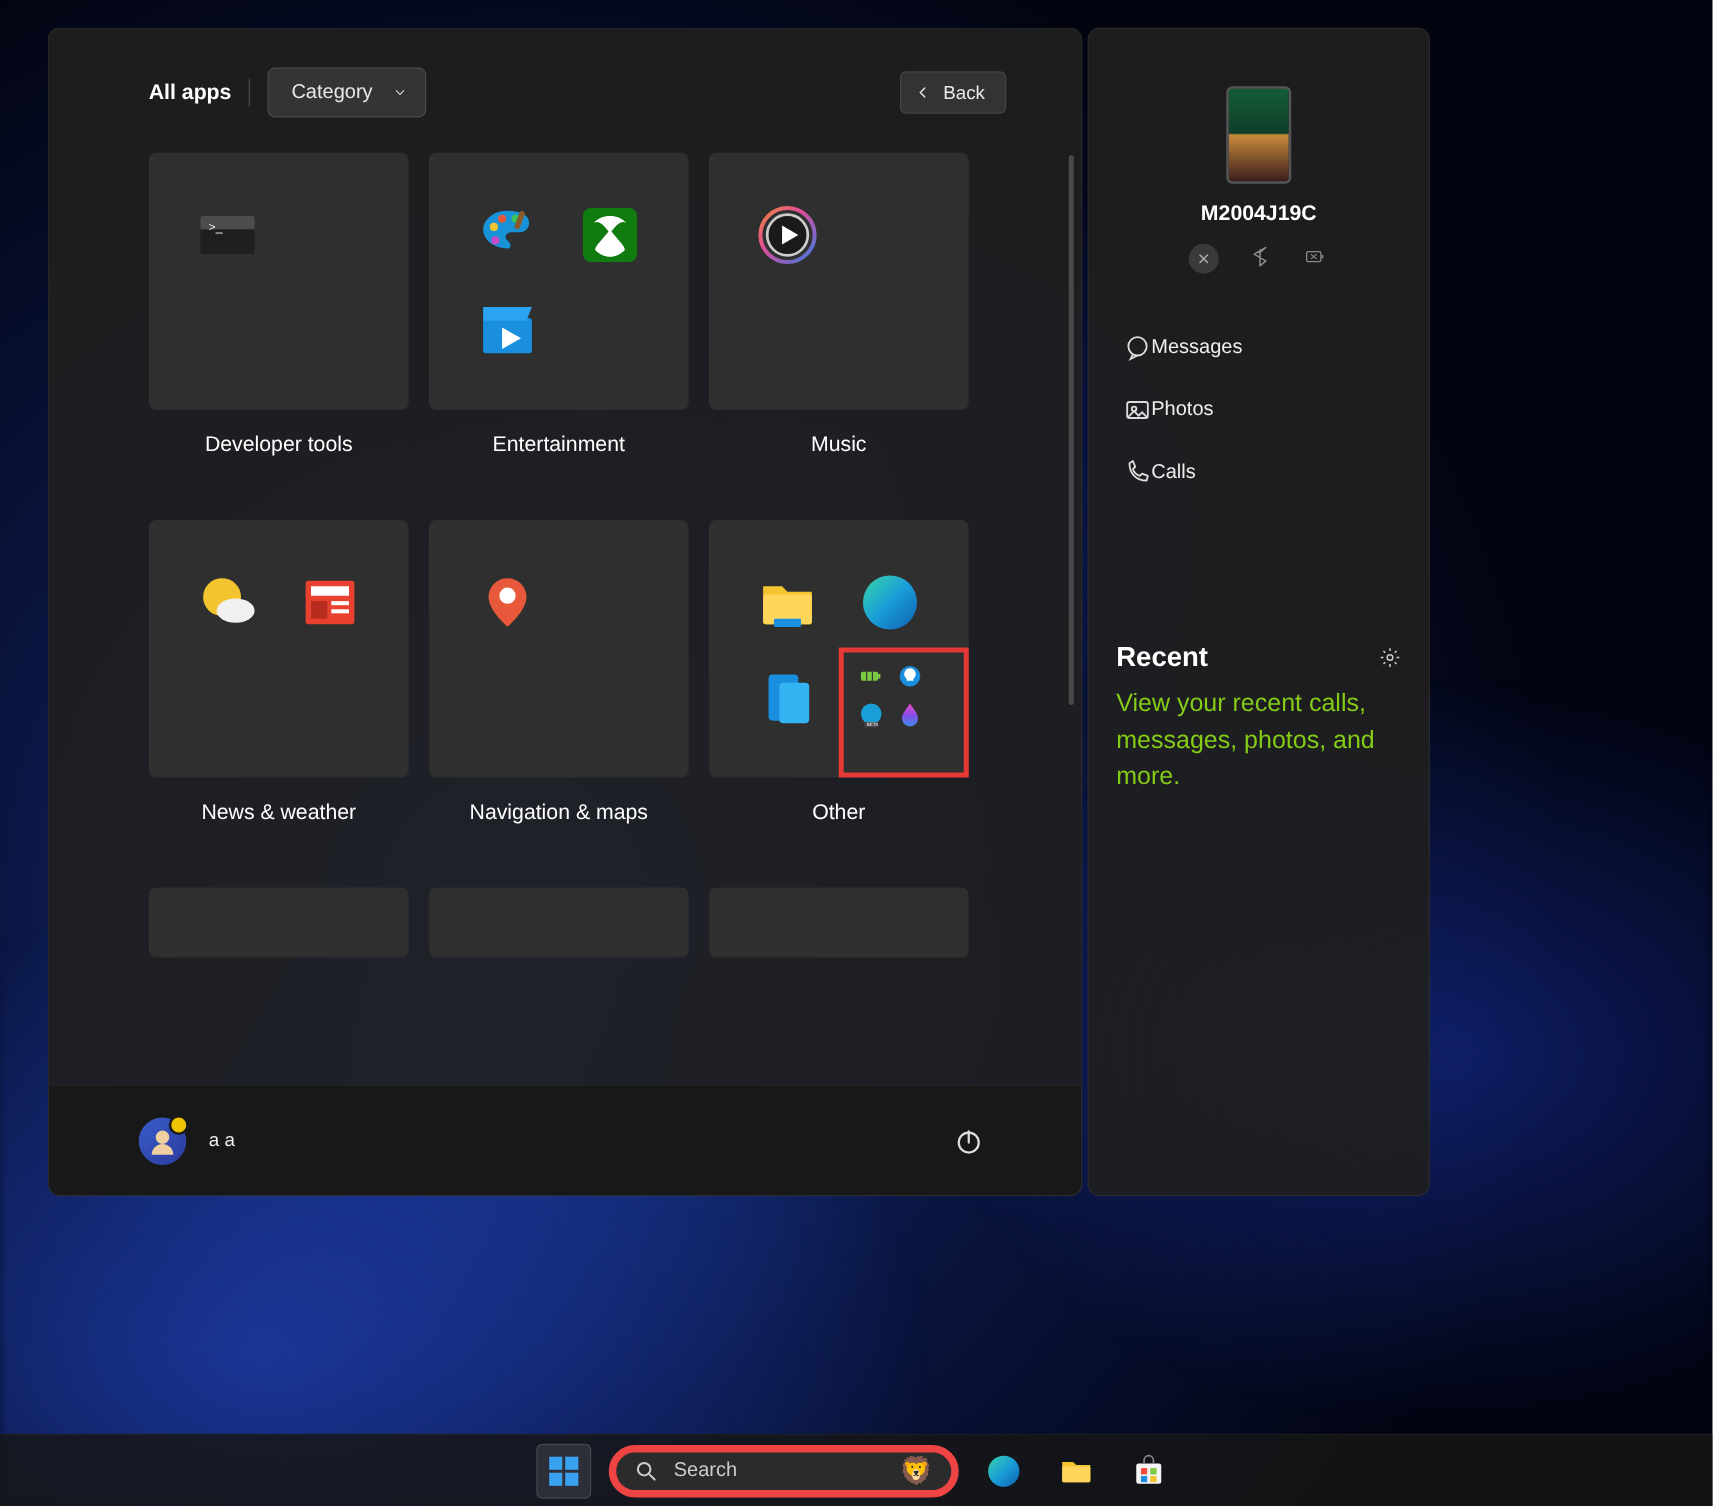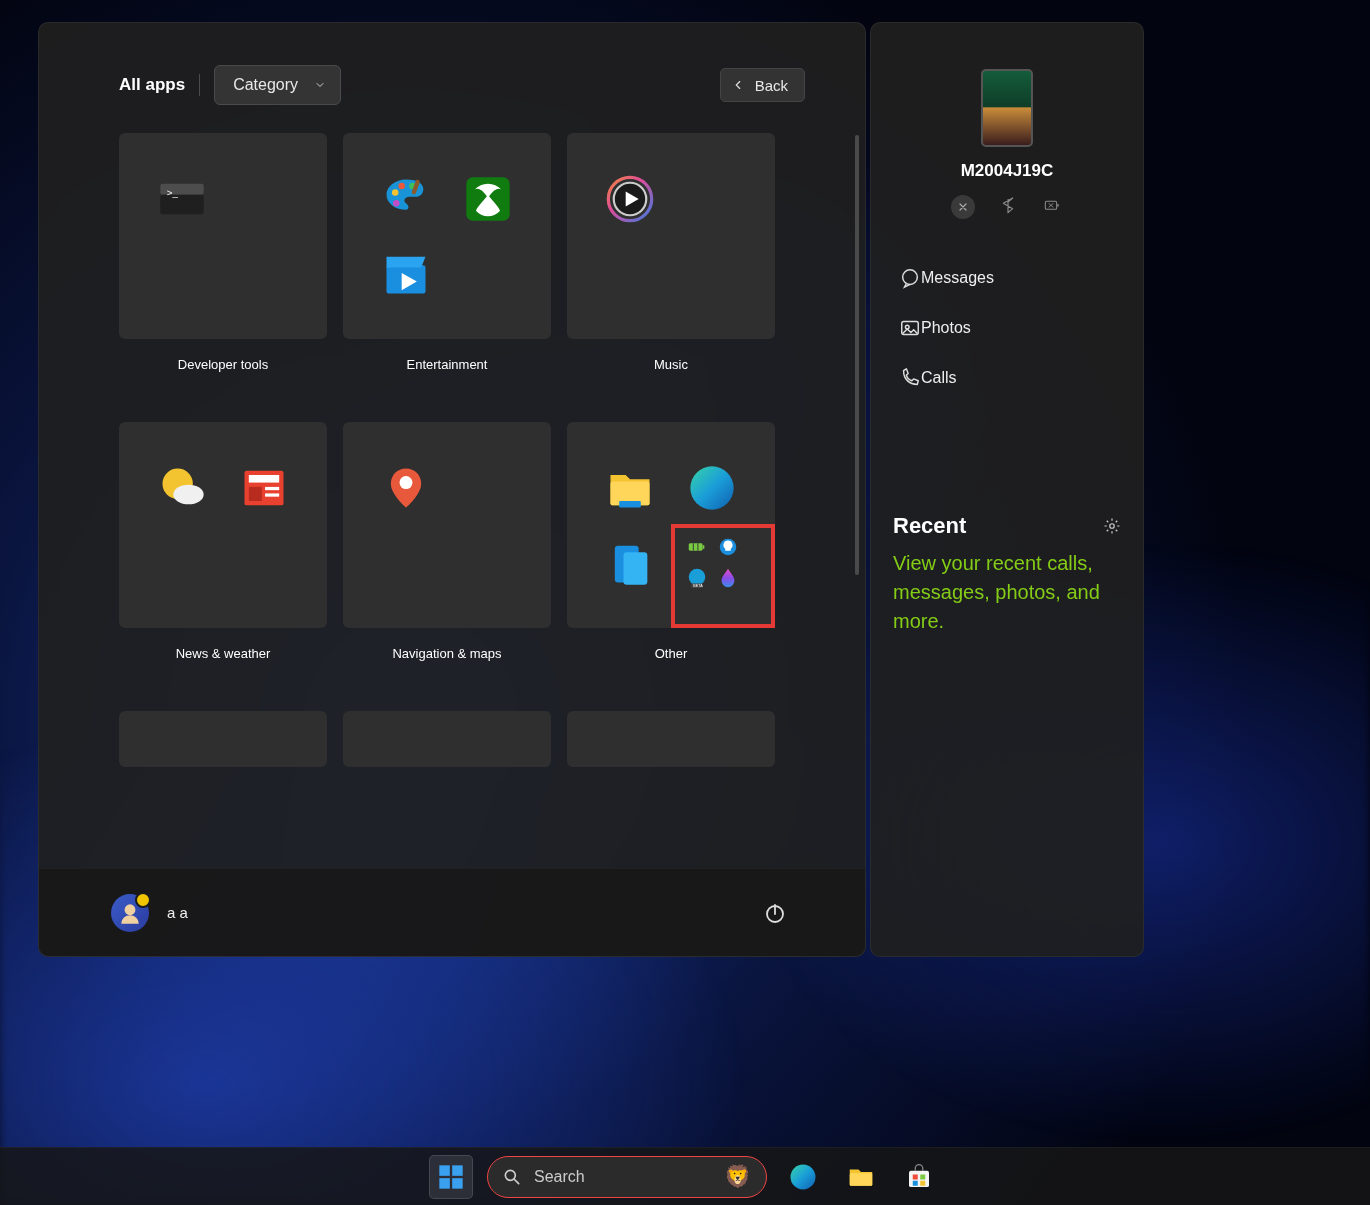--- a/index.html
+++ b/index.html
@@ -34,21 +34,21 @@
     height: 44px;
     background: rgba(45,45,45,0.9);
     border: 1px solid rgba(255,255,255,0.08);
     border-radius: 22px;
     display:flex; align-items:center; padding: 0 18px;
   }
   .search-icon-wrap { width:22px; height:22px; margin-right:14px; display:flex;align-items:center;justify-content:center; }
   .search-placeholder { color:#9a9a9a; font-size:16px; flex:1; background:transparent; border:none; outline:none; }
 
   .apps-header {
-    display:flex; align-items:center; padding: 42px 60px 0 80px;
+    display:flex; align-items:center; padding: 31px 60px 0 80px;
   }
   .all-apps-label { font-size:17px; font-weight:600; color:#fff; }
   .divider-v { width:1px; height:22px; background:#4a4a4a; margin: 0 14px 0 14px; }
   .category-dd {
     height:40px; padding:0 14px 0 18px;
     background:#343434; border:1px solid #4a4a4a; border-radius:6px;
     display:flex; align-items:center; gap:16px; font-size:16px; color:#e8e8e8; cursor:pointer;
   }
   .chev { width:12px; height:12px; }
   .back-btn {
@@ -65,21 +65,21 @@
   .cat-grid { display:grid; grid-template-columns: repeat(3, 208px); column-gap: 16px; row-gap: 50px; }
   .cat-cell { display:flex; flex-direction:column; align-items:center; gap:18px; }
   .cat-tile {
     width:208px; height:206px;
     background:#2f2f2f; border-radius:6px;
     padding:28px 22px;
     display:grid; grid-template-columns: repeat(2, 1fr); grid-template-rows: repeat(2, 1fr);
     place-items:center;
   }
   .cat-tile .slot { width:56px; height:56px; display:flex; align-items:center; justify-content:center; }
-  .cat-label { font-size:13px; color:#fff; text-align:right; }
+  .cat-label { font-size:17px; color:#fff; text-align:right; }
 
   
   .mini-grid { width:56px; height:56px; display:grid; grid-template-columns:1fr 1fr; grid-template-rows:1fr 1fr; gap:6px; place-items:center; }
   .mini-grid > div { width:22px; height:22px; display:flex;align-items:center;justify-content:center; }
 
   .red-box { position:absolute; border:4px solid #e53935; pointer-events:none; }
 
   .footer {
     height:88px; border-top:1px solid rgba(255,255,255,0.04);
     background: rgba(24,24,24,0.85);
@@ -128,21 +128,21 @@
   
   .taskbar {
     position:absolute; left:0; bottom:0; width:100%; height:58px;
     background: rgba(22,22,22,0.85);
     display:flex; align-items:center; justify-content:center; gap:14px;
     border-top:1px solid rgba(255,255,255,0.04);
   }
   .tb-btn{ width:44px;height:44px; border-radius:5px; display:flex;align-items:center;justify-content:center; cursor:pointer;}
   .tb-btn.active{ background: rgba(255,255,255,0.10); border:1px solid rgba(255,255,255,0.12);}
   .tb-search{
-    width:280px; height:42px; background:#2b2b2b; border:1px solid #ef4444; border-radius:21px;
+    width:280px; height:42px; background:#2b2b2b; border:6px solid #ef4444; border-radius:21px;
     display:flex; align-items:center; padding:0 14px; gap:12px; color:#ccc; font-size:16px;
   }
   .tb-search .emoji{margin-left:auto;font-size:22px;}
 
   
   .icon-svg{width:100%;height:100%;}
 </style>
 </head>
 <body>
 

